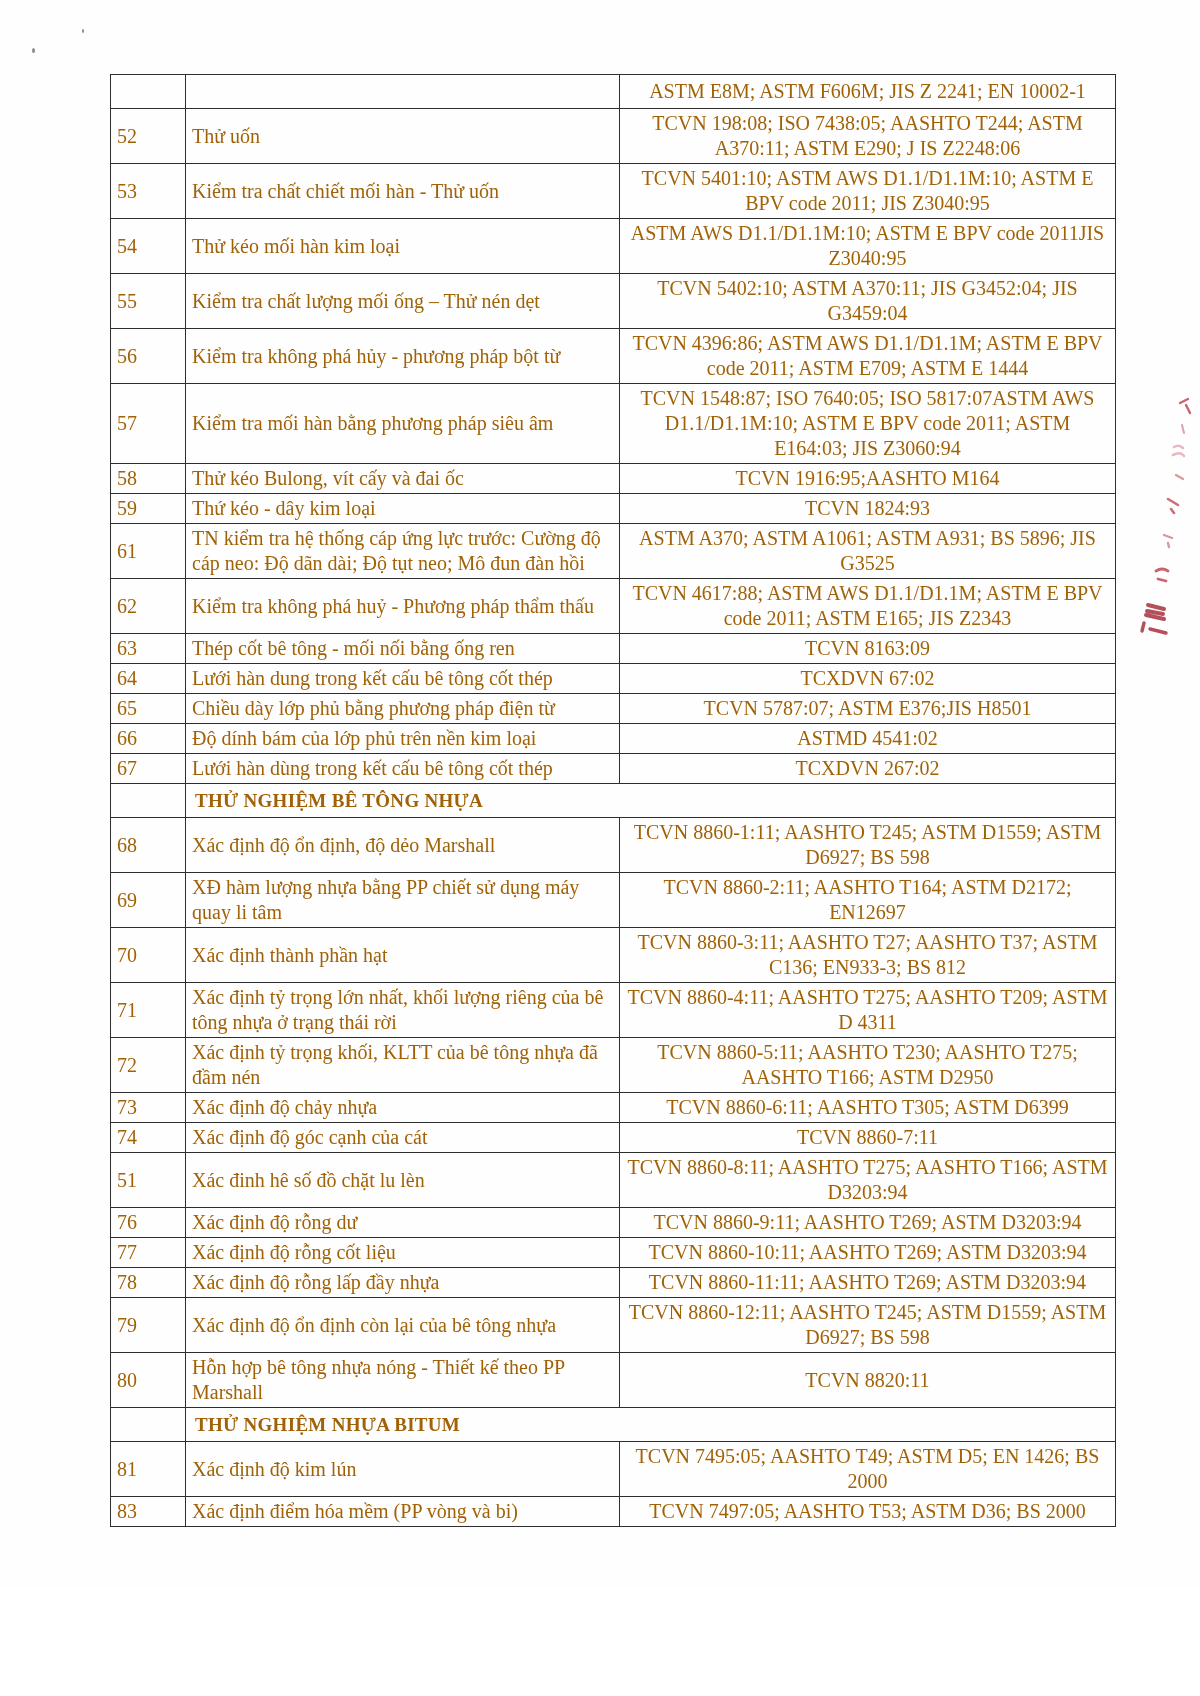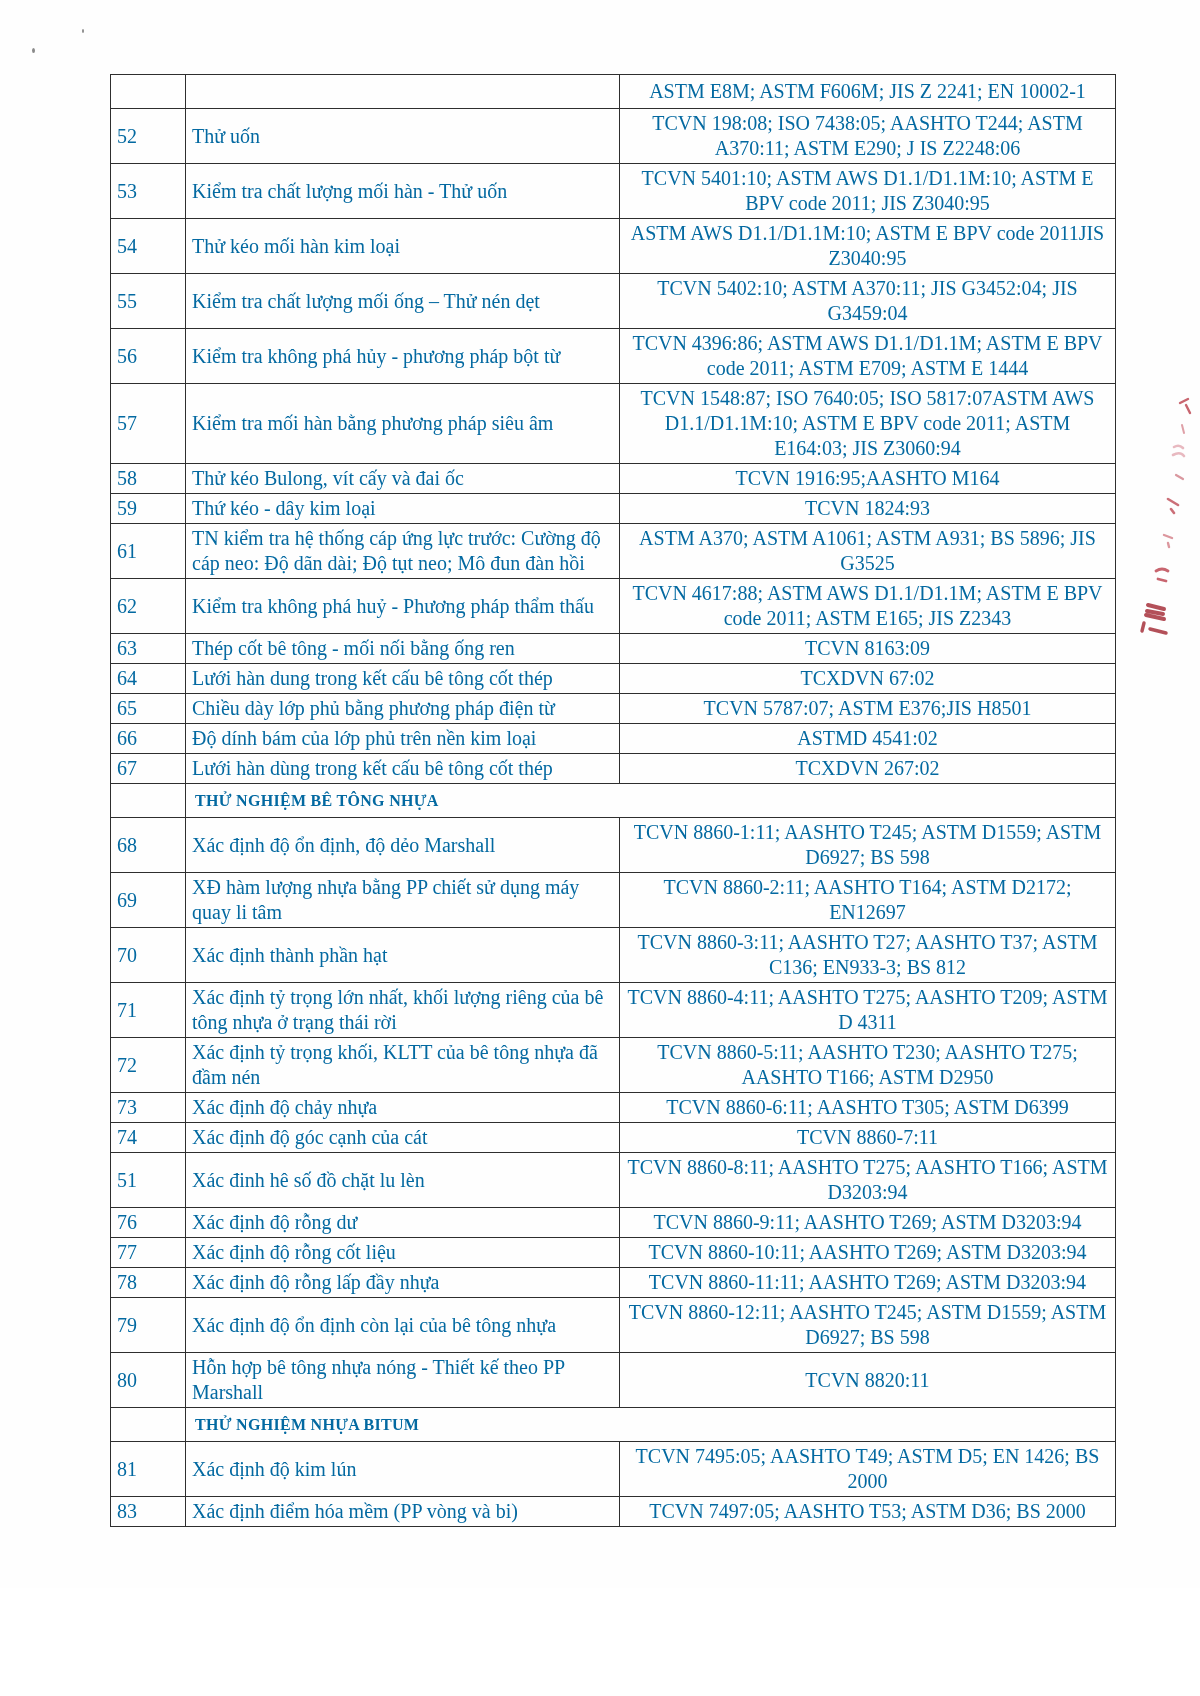--- a/index.html
+++ b/index.html
@@ -7,21 +7,21 @@
     padding: 0;
     background: #ffffff;
   }
   .page {
     position: relative;
     width: 1200px;
     height: 1588px;
     background: #fefefe;
     overflow: hidden;
     font-family: "Liberation Serif", serif;
-    color: #0369a1;
+    color: #a16207;
   }
   .speck {
     position: absolute;
     background: #8a8a8a;
     border-radius: 50%;
   }
   .speck-1 { left: 32px; top: 48px; width: 3px; height: 5px; }
   .speck-2 { left: 82px; top: 29px; width: 2px; height: 4px; }
 
   table.std-table {
@@ -39,21 +39,21 @@
     padding: 2px 6px;
     vertical-align: middle;
     overflow: hidden;
   }
   td.col-num   { width: 62px;  text-align: left; }
   td.col-name  { width: 421px; text-align: left; padding-left: 9px; }
   td.col-std   { text-align: center; }
   tr.cont-row td { height: 29px; }
   tr.section-row td.section-label {
     font-weight: bold;
-    font-size: 16px;
+    font-size: 19px;
     letter-spacing: 0.3px;
     padding: 4px 9px;
   }
   .red-marks {
     position: absolute;
     left: 1138px;
     top: 395px;
     width: 62px;
     height: 250px;
     pointer-events: none;
@@ -74,21 +74,21 @@
           <td class="col-name"></td>
           <td class="col-std">ASTM E8M; ASTM F606M; JIS Z 2241; EN 10002-1</td>
         </tr>
         <tr class="data-row">
           <td class="col-num">52</td>
           <td class="col-name">Thử uốn</td>
           <td class="col-std">TCVN 198:08; ISO 7438:05; AASHTO T244; ASTM A370:11; ASTM E290; J IS Z2248:06</td>
         </tr>
         <tr class="data-row">
           <td class="col-num">53</td>
-          <td class="col-name">Kiểm tra chất lượng mối hàn - Thử uốn</td>
+          <td class="col-name">Kiểm tra chất chiết mối hàn - Thử uốn</td>
           <td class="col-std">TCVN 5401:10; ASTM AWS D1.1/D1.1M:10; ASTM E BPV code 2011; JIS Z3040:95</td>
         </tr>
         <tr class="data-row">
           <td class="col-num">54</td>
           <td class="col-name">Thử kéo mối hàn kim loại</td>
           <td class="col-std">ASTM AWS D1.1/D1.1M:10; ASTM E BPV code 2011JIS Z3040:95</td>
         </tr>
         <tr class="data-row">
           <td class="col-num">55</td>
           <td class="col-name">Kiểm tra chất lượng mối ống – Thử nén dẹt</td>

